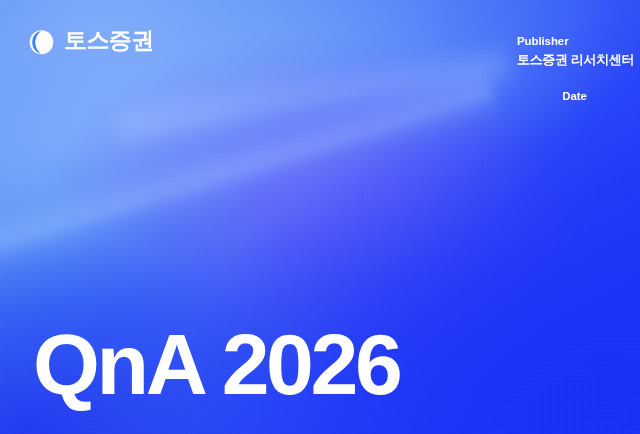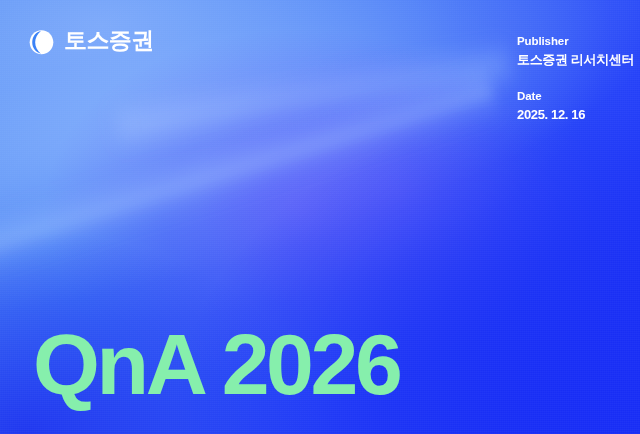--- a/index.html
+++ b/index.html
@@ -160,21 +160,21 @@
   }
 
   
   .meta {
     position: absolute;
     left: 517px;
     top: 34px;
     width: 115px;
   }
   .meta-group { margin-bottom: 20px; }
-  .meta-group:last-child { margin-bottom: 0; }
+  .meta-group:last-child { margin-bottom: 0; text-align: center; }
   .meta-label {
     color: #ffffff;
     font-size: 11.5px;
     font-weight: 700;
     line-height: 1.25;
     letter-spacing: -0.1px;
     margin-bottom: 4px;
     white-space: nowrap;
   }
   .meta-value {
@@ -184,21 +184,21 @@
     line-height: 1.25;
     letter-spacing: -0.35px;
     white-space: nowrap;
   }
 
   
   .title {
     position: absolute;
     left: 33px;
     bottom: 28px;
-    color: #86efac;
+    color: #ffffff;
     font-size: 86px;
     font-weight: 700;
     letter-spacing: -3.4px;
     line-height: 0.95;
     white-space: nowrap;
     text-align: center;
   }
 </style>
 </head>
 <body>
@@ -229,21 +229,20 @@
     <div class="meta">
 
       <div class="meta-group">
         <div class="meta-label">Publisher</div>
         <div class="meta-value">토스증권 리서치센터</div>
       </div>
 
 
       <div class="meta-group">
         <div class="meta-label">Date</div>
-        <div class="meta-value">2025. 12. 16</div>
       </div>
 
     </div>
 
     <div class="title">QnA 2026</div>
 
   </div>
 </div>
 
 </body></html>

